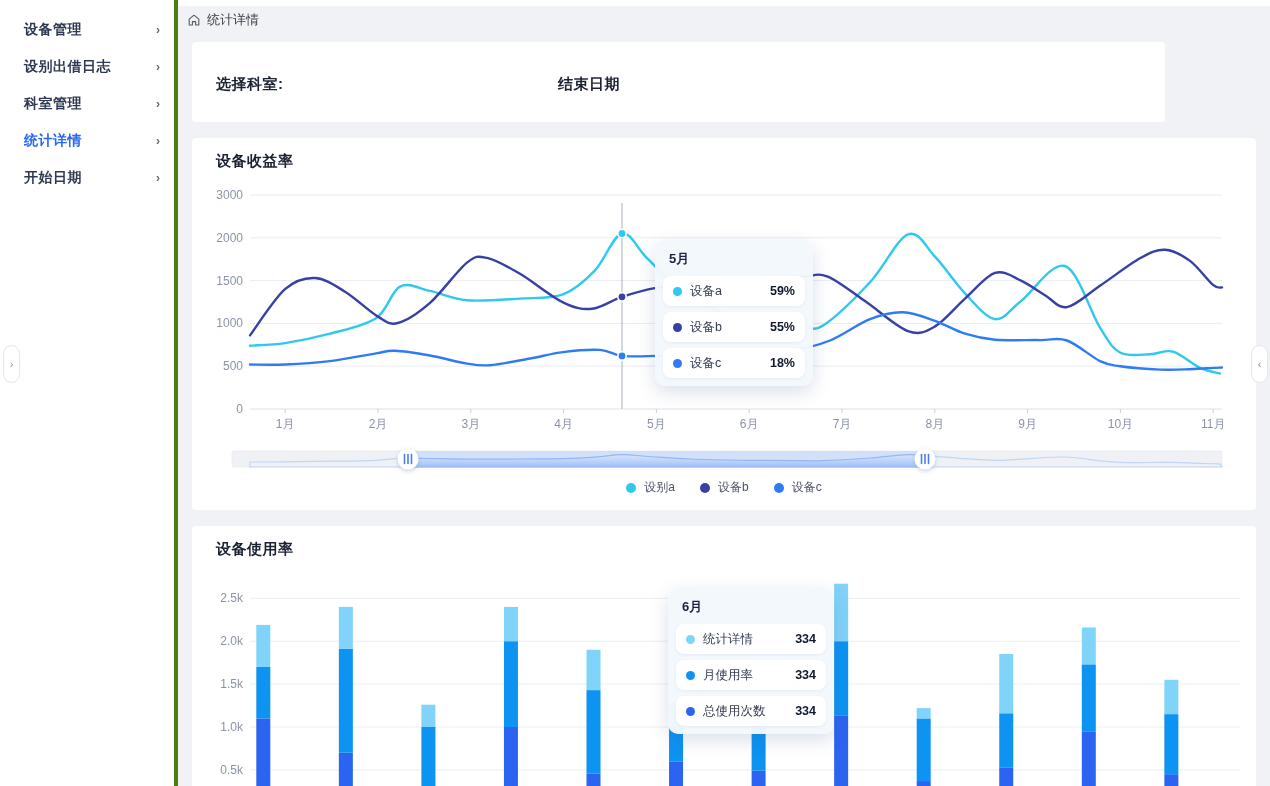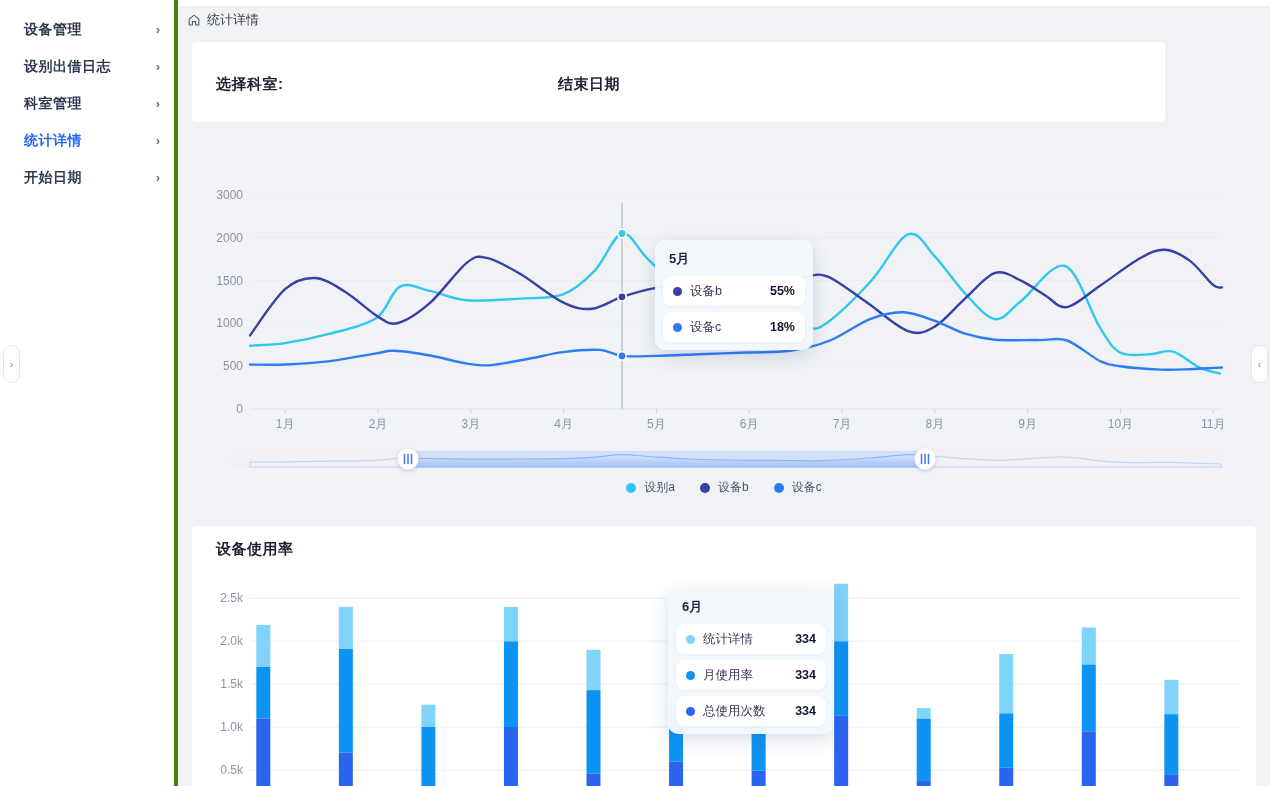--- a/index.html
+++ b/index.html
@@ -101,20 +101,23 @@
     <span>统计详情</span>
   </div>
 
   <section class="card filter-card">
     <div class="filter-inner">
       <span class="flabel dept">选择科室:</span>
       <span class="flabel time">结束日期</span>
     </div>
   </section>
 
+  <section class="card chart-card-1">
+    <h3>设备收益率</h3>
+  </section>
 
   <section class="card chart-card-2">
     <h3>设备使用率</h3>
   </section>
 
   <svg id="charts" width="1270" height="786" viewBox="0 0 1270 786">
       <line x1="250" y1="195" x2="1222" y2="195" stroke="#e9ecf2" stroke-width="1"></line>
       <text x="243" y="199" text-anchor="end" font-size="12" fill="#8a93a6">3000</text>
       <line x1="250" y1="237.8" x2="1222" y2="237.8" stroke="#e9ecf2" stroke-width="1"></line>
       <text x="243" y="241.8" text-anchor="end" font-size="12" fill="#8a93a6">2000</text>
@@ -242,20 +245,25 @@
     </div>
     <div class="item">
       <span class="dot" style="background: rgb(46, 124, 245);"></span>
       <span class="txt">设备c</span>
     </div>
   </div>
 
   <div class="ttip ttip-1">
     <div class="ttip-title">5月</div>
     <div class="ttip-row">
+      <span class="dot" style="background: rgb(47, 200, 239);"></span>
+      <span class="rlbl">设备a</span>
+      <span class="rval">59%</span>
+    </div>
+    <div class="ttip-row">
       <span class="dot" style="background: rgb(56, 63, 165);"></span>
       <span class="rlbl">设备b</span>
       <span class="rval">55%</span>
     </div>
     <div class="ttip-row">
       <span class="dot" style="background: rgb(46, 124, 245);"></span>
       <span class="rlbl">设备c</span>
       <span class="rval">18%</span>
     </div>
   </div>

